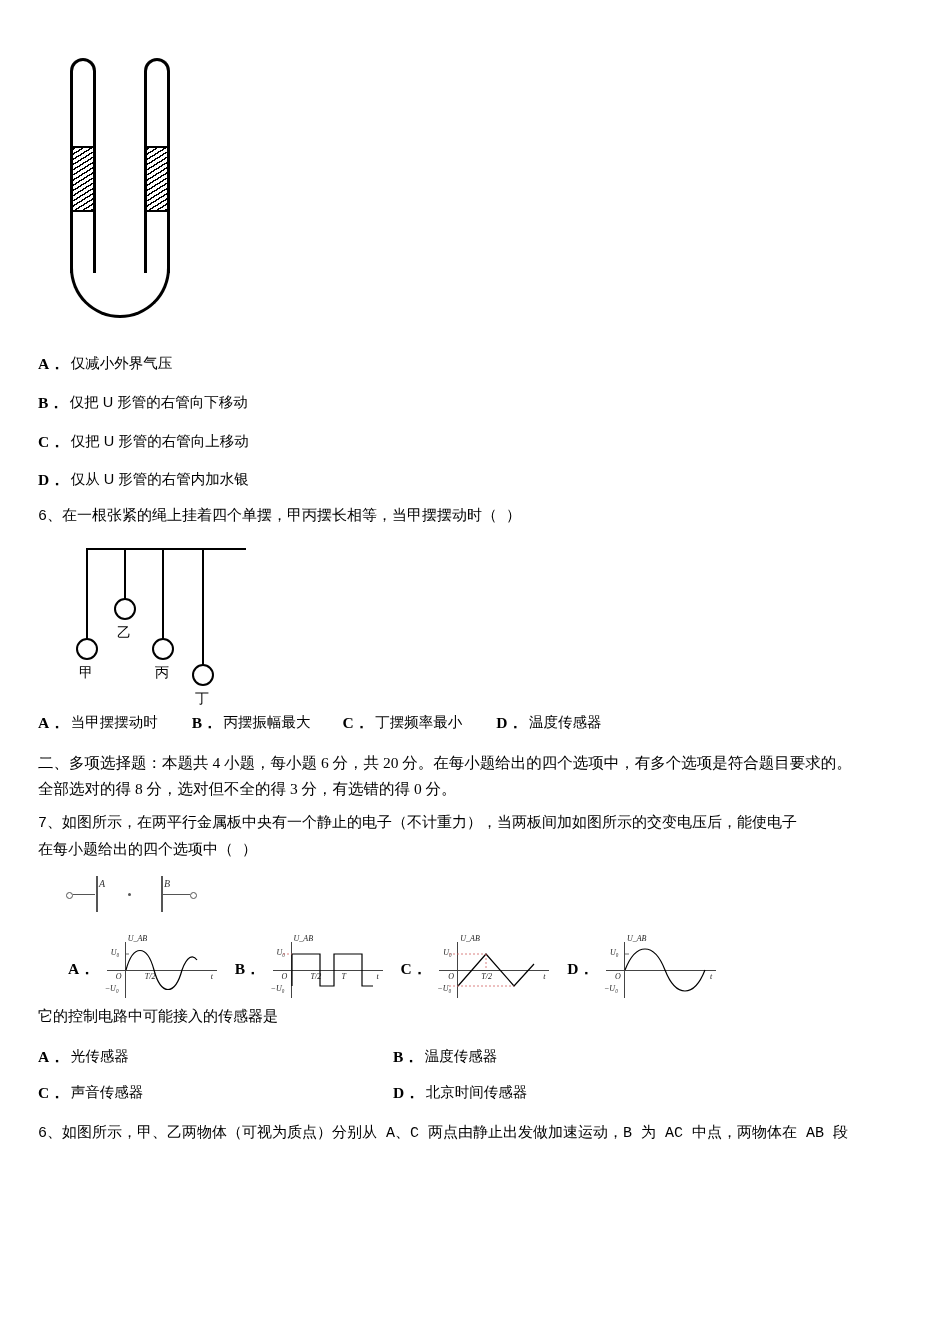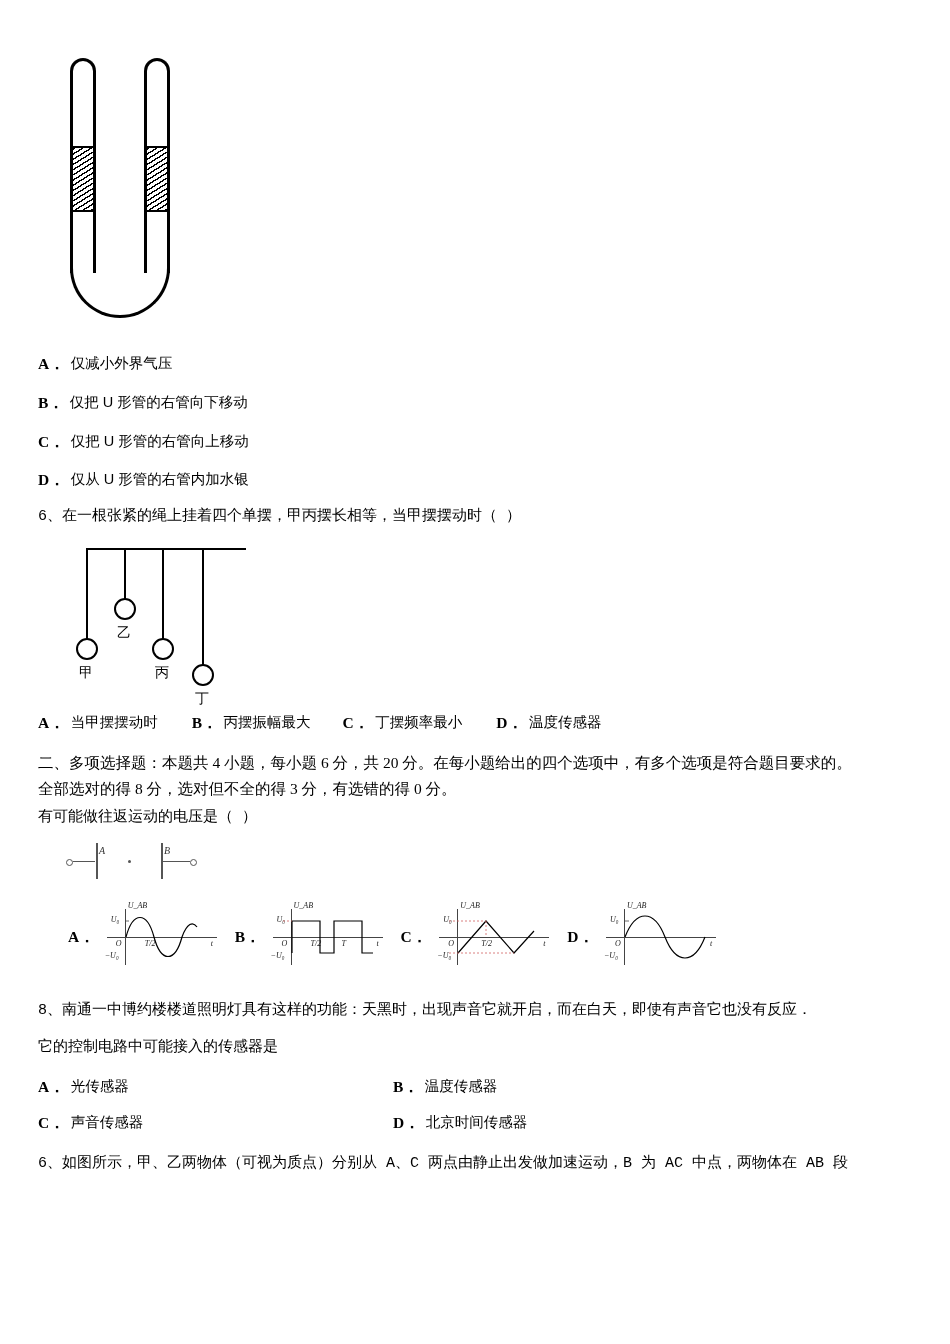--- a/index.html
+++ b/index.html
@@ -290,21 +290,22 @@
       <span class="opt-text" style="margin-right:34px;">丁摆频率最小</span>
       <span class="opt-label">D．</span>
       <span class="opt-text">温度传感器</span>
     </div>
 
     <div class="section-head">
       <div>二、多项选择题：本题共 4 小题，每小题 6 分，共 20 分。在每小题给出的四个选项中，有多个选项是符合题目要求的。</div>
       <div>全部选对的得 8 分，选对但不全的得 3 分，有选错的得 0 分。</div>
     </div>
 
-    <p class="q-text">有可能做往返运动的电压是（        ）</p>
+    <p class="q-text" style="margin-top:10px; margin-bottom:2px;">7、如图所示，在两平行金属板中央有一个静止的电子（不计重力），当两板间加如图所示的交变电压后，能使电子</p>
+    <p class="q-text">在每小题给出的四个选项中（        ）</p>
 
     <div class="cap-fig">
       <div class="cap-term" style="left:0px;"></div>
       <div class="cap-line" style="left:7px; width:22px;"></div>
       <div class="cap-plate" style="left:30px;"></div>
       <div class="cap-ltr" style="left:33px; top:6px;">A</div>
       <div class="cap-dot" style="left:62px;"></div>
       <div class="cap-plate" style="left:95px;"></div>
       <div class="cap-ltr" style="left:98px; top:6px;">B</div>
       <div class="cap-line" style="left:96px; width:28px;"></div>
@@ -382,21 +383,20 @@
           <span class="lbl" style="left:19px; top:38px;">O</span>
           <span class="lbl" style="left:114px; top:38px;">t</span>
           <svg class="curve" width="128" height="72">
             <path d="M29,36 C40,8 58,8 69,36 C80,64 98,64 109,36" fill="none" stroke="#000" stroke-width="1.2"></path>
             <line x1="29" y1="20" x2="33" y2="20" stroke="#444" stroke-width="0.8"></line>
           </svg>
         </div>
       </div>
     </div>
 
-    <p class="q-text" style="margin-top:26px; margin-bottom:12px;">8、南通一中博约楼楼道照明灯具有这样的功能：天黑时，出现声音它就开启，而在白天，即使有声音它也没有反应．</p>
     <p class="q-text" style="margin-bottom:14px;">它的控制电路中可能接入的传感器是</p>
 
     <div class="two-col" style="margin-bottom:12px;">
       <div class="opt-row" style="margin:0;">
         <span class="opt-label">A．</span>
         <span class="opt-text">光传感器</span>
       </div>
       <div class="opt-row" style="margin:0;">
         <span class="opt-label">B．</span>
         <span class="opt-text">温度传感器</span>

